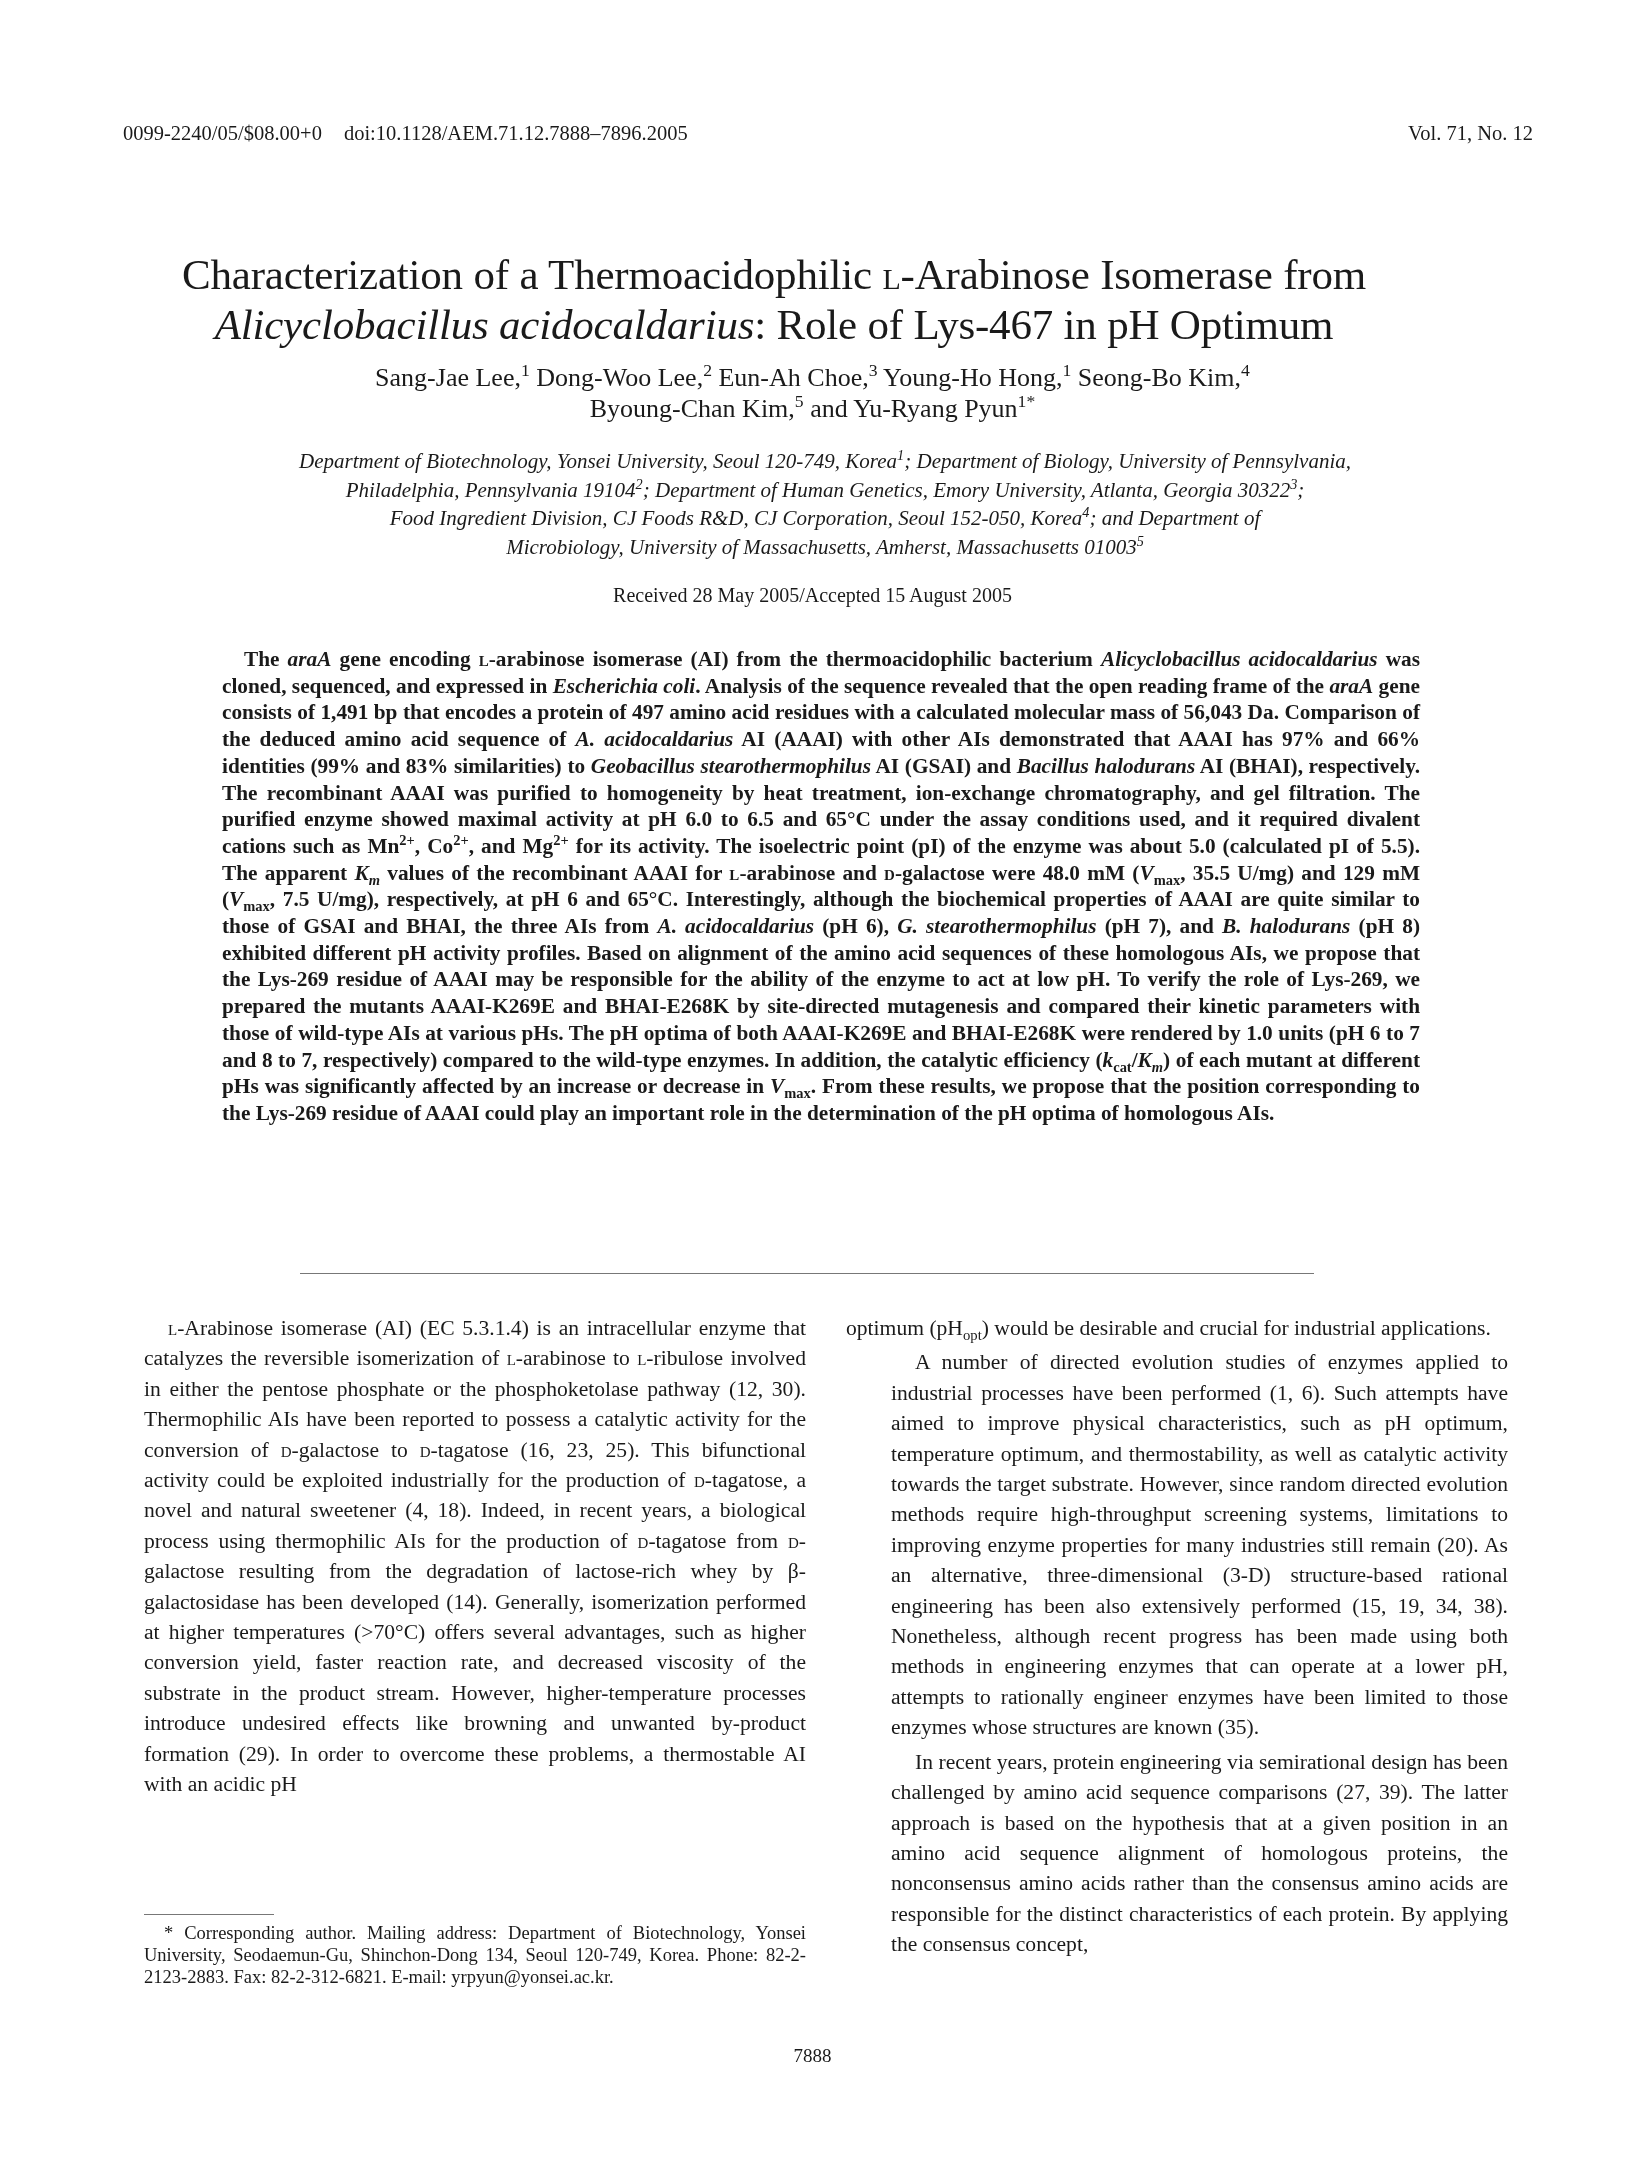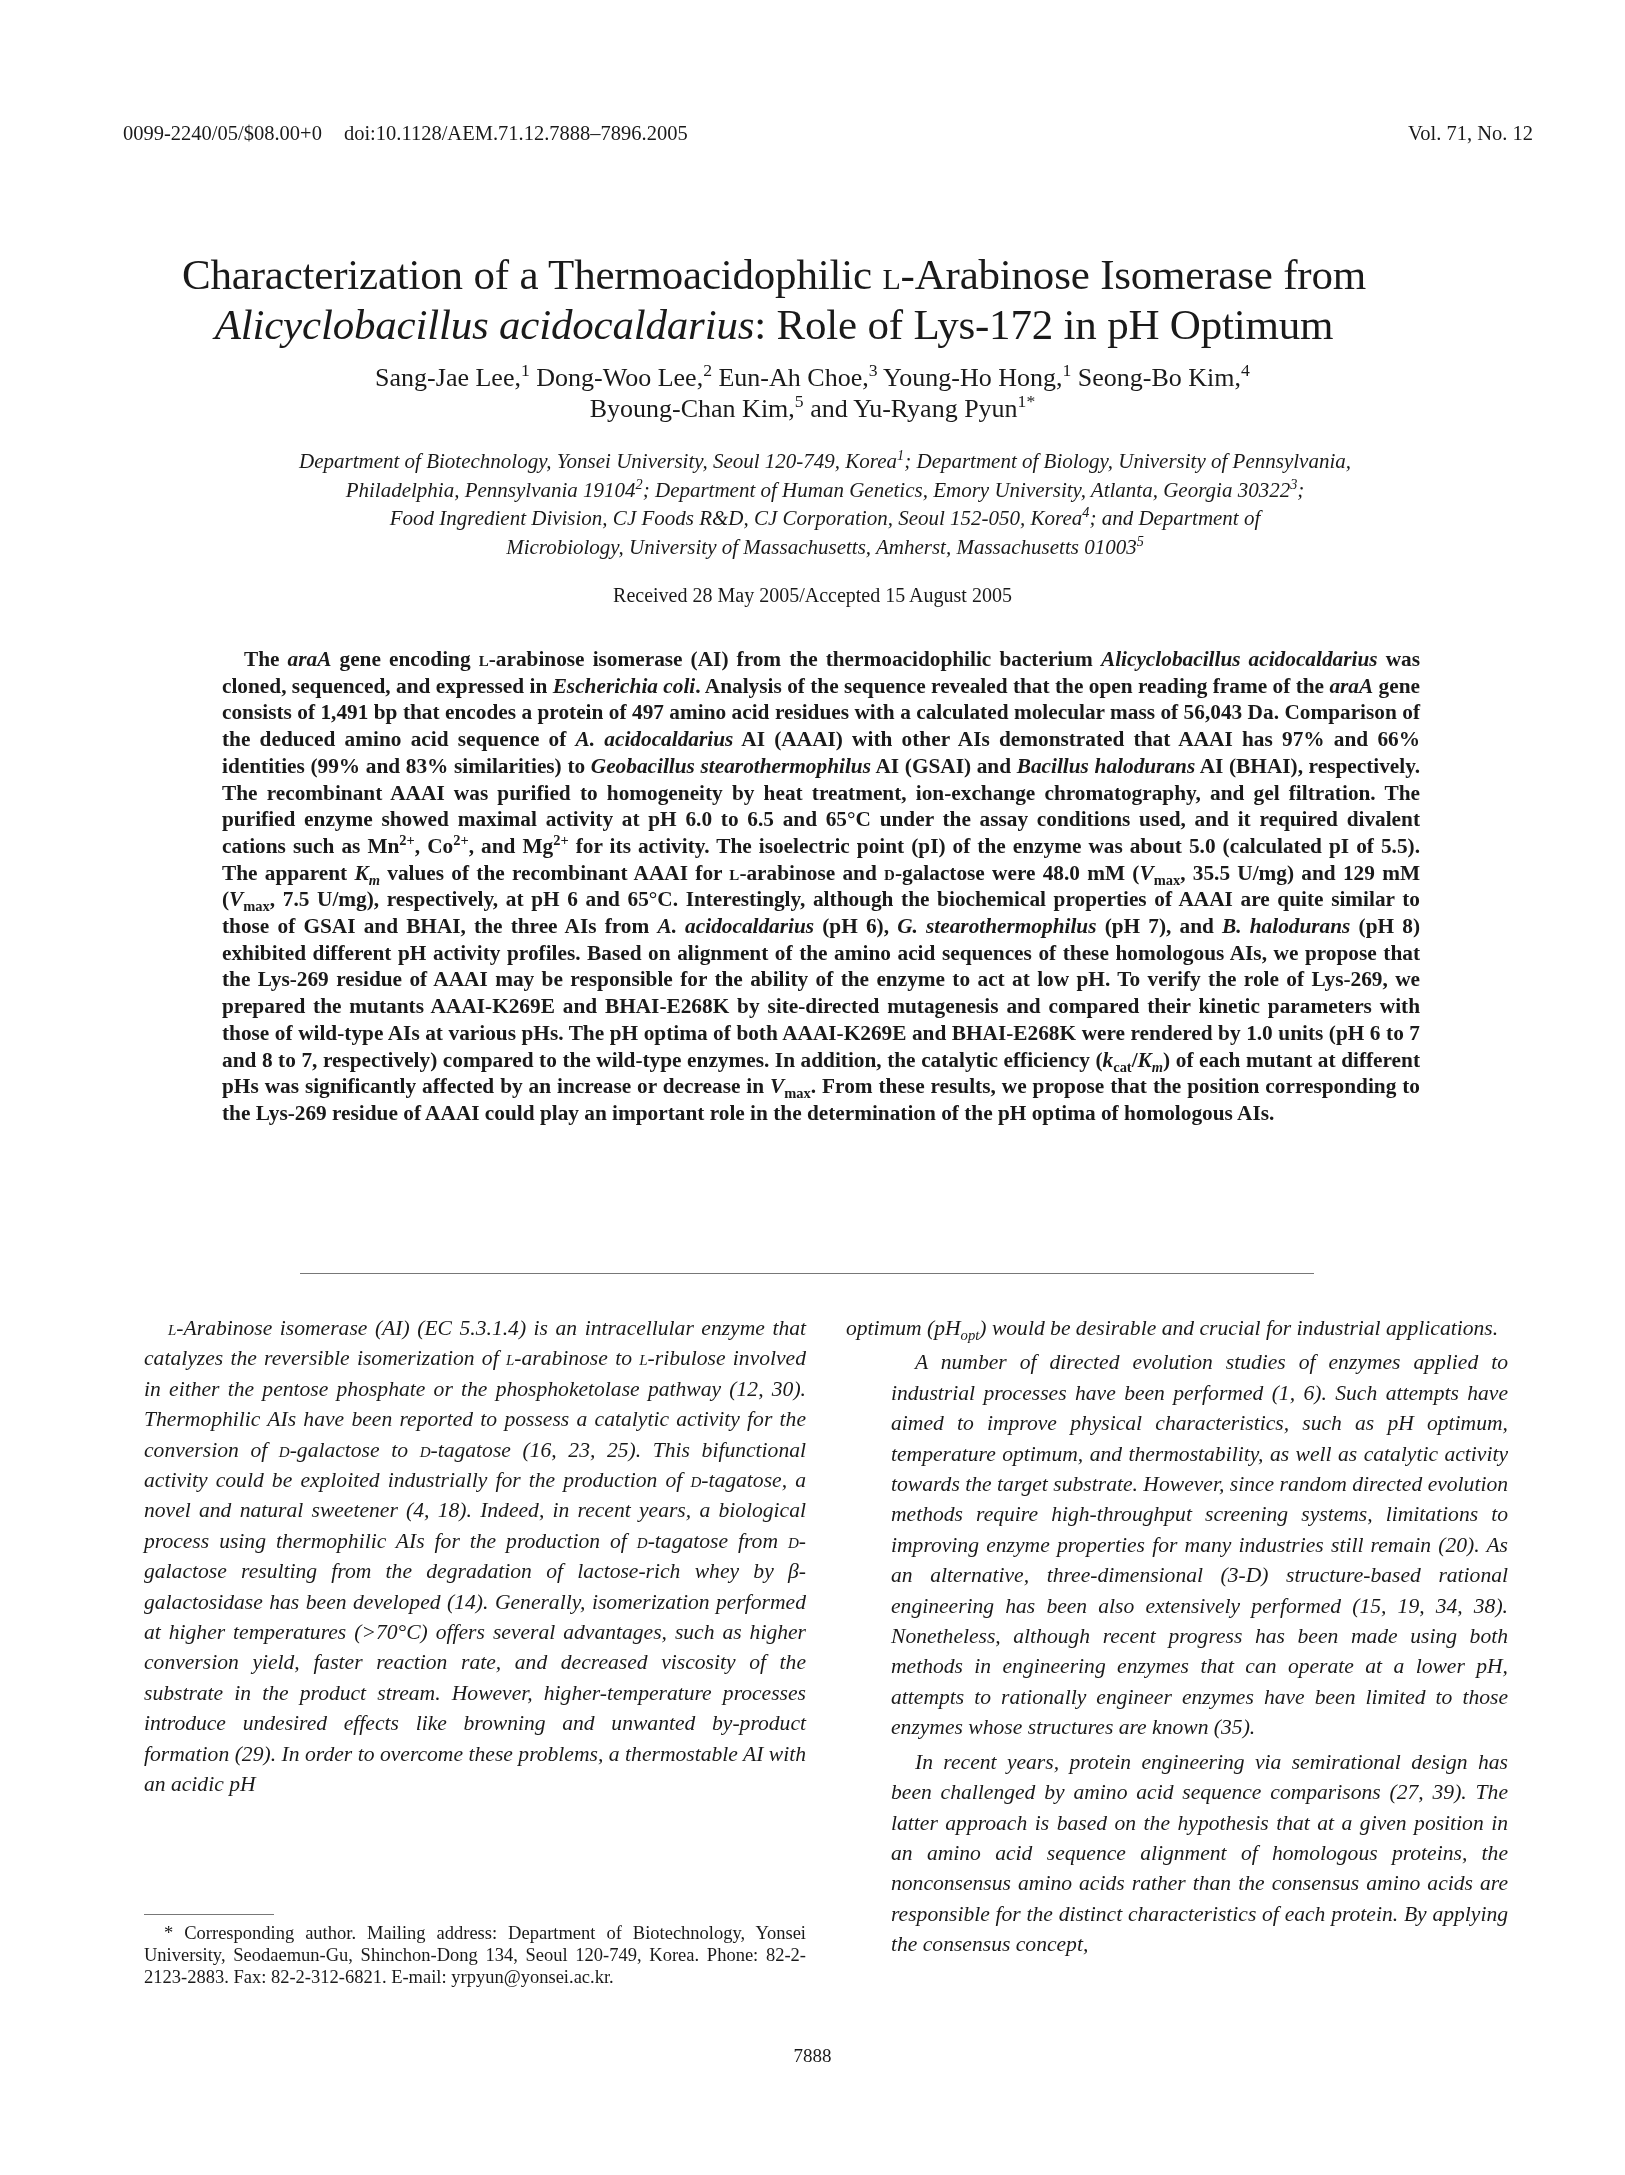--- a/index.html
+++ b/index.html
@@ -16,42 +16,42 @@
   #running-head .doi-gap { display: inline-block; width: 22px; }
 
   #title { position: absolute; left: 0; top: 250px; width: 1548px; text-align: center; font-size: 43px; line-height: 50px; letter-spacing: -0.2px; }
   #authors { position: absolute; left: 0; top: 362px; width: 1625px; text-align: center; font-size: 26px; line-height: 31px; }
   #affiliations { position: absolute; left: 160px; top: 447px; width: 1330px; text-align: center; font-size: 21px; line-height: 28.5px; font-style: italic; }
   #received { position: absolute; left: 0; top: 583px; width: 1625px; text-align: center; font-size: 20px; line-height: 24px; }
 
   #abstract { position: absolute; left: 222px; top: 646px; width: 1198px; font-size: 21.3px; line-height: 26.7px; font-weight: bold; text-align: justify; text-indent: 22px; }
   #abstract-rule { position: absolute; left: 300px; top: 1273px; width: 1014px; height: 0; border-top: 1.5px solid #777; }
 
-  .col { position: absolute; top: 1313px; width: 662px; font-size: 21.6px; line-height: 30.4px; text-align: justify; font-style: italic; }
+  .col { position: absolute; top: 1313px; width: 662px; font-size: 21.6px; line-height: 30.4px; text-align: justify; }
   #col-left { left: 144px; }
   #col-right { left: 846px; }
   .col p { margin: 0; text-indent: 24px; }
   .col p.cont { text-indent: 0; }
   .col p + p { margin-top: 4px; margin-left: 45px; }
 
   #footnote-rule { position: absolute; left: 144px; top: 1914px; width: 130px; border-top: 1.2px solid #777; }
   #footnote { position: absolute; left: 144px; top: 1922px; width: 662px; font-size: 18.5px; line-height: 22px; text-align: justify; text-indent: 20px; }
   #page-number { position: absolute; left: 0; top: 2045px; width: 1625px; text-align: center; font-size: 19px; }
 </style>
 </head>
 <body>
 
 <header id="running-head">
   <div>
     <span>0099-2240/05/$08.00+0</span><span class="doi-gap"></span><span>doi:10.1128/AEM.71.12.7888–7896.2005</span>
   </div>
   <div class="vol">Vol. 71, No. 12</div>
 </header>
 
-<h1 id="title" style="margin:0;font-weight:normal;"><span>Characterization of a Thermoacidophilic </span><span class="sc">l</span><span>-Arabinose Isomerase from</span><br><span class="i">Alicyclobacillus acidocaldarius</span><span>: Role of Lys-172 in pH Optimum</span></h1>
+<h1 id="title" style="margin:0;font-weight:normal;"><span>Characterization of a Thermoacidophilic </span><span class="sc">l</span><span>-Arabinose Isomerase from</span><br><span class="i">Alicyclobacillus acidocaldarius</span><span>: Role of Lys-467 in pH Optimum</span></h1>
 <div id="authors"><span>Sang-Jae Lee,</span><sup>1</sup><span> Dong-Woo Lee,</span><sup>2</sup><span> Eun-Ah Choe,</span><sup>3</sup><span> Young-Ho Hong,</span><sup>1</sup><span> Seong-Bo Kim,</span><sup>4</sup><br><span>Byoung-Chan Kim,</span><sup>5</sup><span> and Yu-Ryang Pyun</span><sup>1*</sup></div>
 <div id="affiliations"><span>Department of Biotechnology, Yonsei University, Seoul 120-749, Korea</span><sup>1</sup><span>; Department of Biology, University of Pennsylvania,</span><br><span>Philadelphia, Pennsylvania 19104</span><sup>2</sup><span>; Department of Human Genetics, Emory University, Atlanta, Georgia 30322</span><sup>3</sup><span>;</span><br><span>Food Ingredient Division, CJ Foods R&amp;D, CJ Corporation, Seoul 152-050, Korea</span><sup>4</sup><span>; and Department of</span><br><span>Microbiology, University of Massachusetts, Amherst, Massachusetts 01003</span><sup>5</sup></div>
 <div id="received">Received 28 May 2005/Accepted 15 August 2005</div>
 
 <div id="abstract"><span>The </span><span class="i">araA</span><span> gene encoding </span><span class="sc">l</span><span>-arabinose isomerase (AI) from the thermoacidophilic bacterium </span><span class="i">Alicyclobacillus acidocaldarius</span><span> was cloned, sequenced, and expressed in </span><span class="i">Escherichia coli</span><span>. Analysis of the sequence revealed that the open reading frame of the </span><span class="i">araA</span><span> gene consists of 1,491 bp that encodes a protein of 497 amino acid residues with a calculated molecular mass of 56,043 Da. Comparison of the deduced amino acid sequence of </span><span class="i">A. acidocaldarius</span><span> AI (AAAI) with other AIs demonstrated that AAAI has 97% and 66% identities (99% and 83% similarities) to </span><span class="i">Geobacillus stearothermophilus</span><span> AI (GSAI) and </span><span class="i">Bacillus halodurans</span><span> AI (BHAI), respectively. The recombinant AAAI was purified to homogeneity by heat treatment, ion-exchange chromatography, and gel filtration. The purified enzyme showed maximal activity at pH 6.0 to 6.5 and 65°C under the assay conditions used, and it required divalent cations such as Mn</span><sup>2+</sup><span>, Co</span><sup>2+</sup><span>, and Mg</span><sup>2+</sup><span> for its activity. The isoelectric point (pI) of the enzyme was about 5.0 (calculated pI of 5.5). The apparent </span><span class="i">K</span><sub class="i">m</sub><span> values of the recombinant AAAI for </span><span class="sc">l</span><span>-arabinose and </span><span class="sc">d</span><span>-galactose were 48.0 mM (</span><span class="i">V</span><sub>max</sub><span>, 35.5 U/mg) and 129 mM (</span><span class="i">V</span><sub>max</sub><span>, 7.5 U/mg), respectively, at pH 6 and 65°C. Interestingly, although the biochemical properties of AAAI are quite similar to those of GSAI and BHAI, the three AIs from </span><span class="i">A. acidocaldarius</span><span> (pH 6), </span><span class="i">G. stearothermophilus</span><span> (pH 7), and </span><span class="i">B. halodurans</span><span> (pH 8) exhibited different pH activity profiles. Based on alignment of the amino acid sequences of these homologous AIs, we propose that the Lys-269 residue of AAAI may be responsible for the ability of the enzyme to act at low pH. To verify the role of Lys-269, we prepared the mutants AAAI-K269E and BHAI-E268K by site-directed mutagenesis and compared their kinetic parameters with those of wild-type AIs at various pHs. The pH optima of both AAAI-K269E and BHAI-E268K were rendered by 1.0 units (pH 6 to 7 and 8 to 7, respectively) compared to the wild-type enzymes. In addition, the catalytic efficiency (</span><span class="i">k</span><sub>cat</sub><span>/</span><span class="i">K</span><sub class="i">m</sub><span>) of each mutant at different pHs was significantly affected by an increase or decrease in </span><span class="i">V</span><sub>max</sub><span>. From these results, we propose that the position corresponding to the Lys-269 residue of AAAI could play an important role in the determination of the pH optima of homologous AIs.</span></div>
 <div id="abstract-rule"></div>
 
 <div id="col-left" class="col">
   <p><span class="sc">l</span><span>-Arabinose isomerase (AI) (EC 5.3.1.4) is an intracellular enzyme that catalyzes the reversible isomerization of </span><span class="sc">l</span><span>-arabinose to </span><span class="sc">l</span><span>-ribulose involved in either the pentose phosphate or the phosphoketolase pathway (12, 30). Thermophilic AIs have been reported to possess a catalytic activity for the conversion of </span><span class="sc">d</span><span>-galactose to </span><span class="sc">d</span><span>-tagatose (16, 23, 25). This bifunctional activity could be exploited industrially for the production of </span><span class="sc">d</span><span>-tagatose, a novel and natural sweetener (4, 18). Indeed, in recent years, a biological process using thermophilic AIs for the production of </span><span class="sc">d</span><span>-tagatose from </span><span class="sc">d</span><span>-galactose resulting from the degradation of lactose-rich whey by β-galactosidase has been developed (14). Generally, isomerization performed at higher temperatures (&gt;70°C) offers several advantages, such as higher conversion yield, faster reaction rate, and decreased viscosity of the substrate in the product stream. However, higher-temperature processes introduce undesired effects like browning and unwanted by-product formation (29). In order to overcome these problems, a thermostable AI with an acidic pH</span></p>
 </div>

